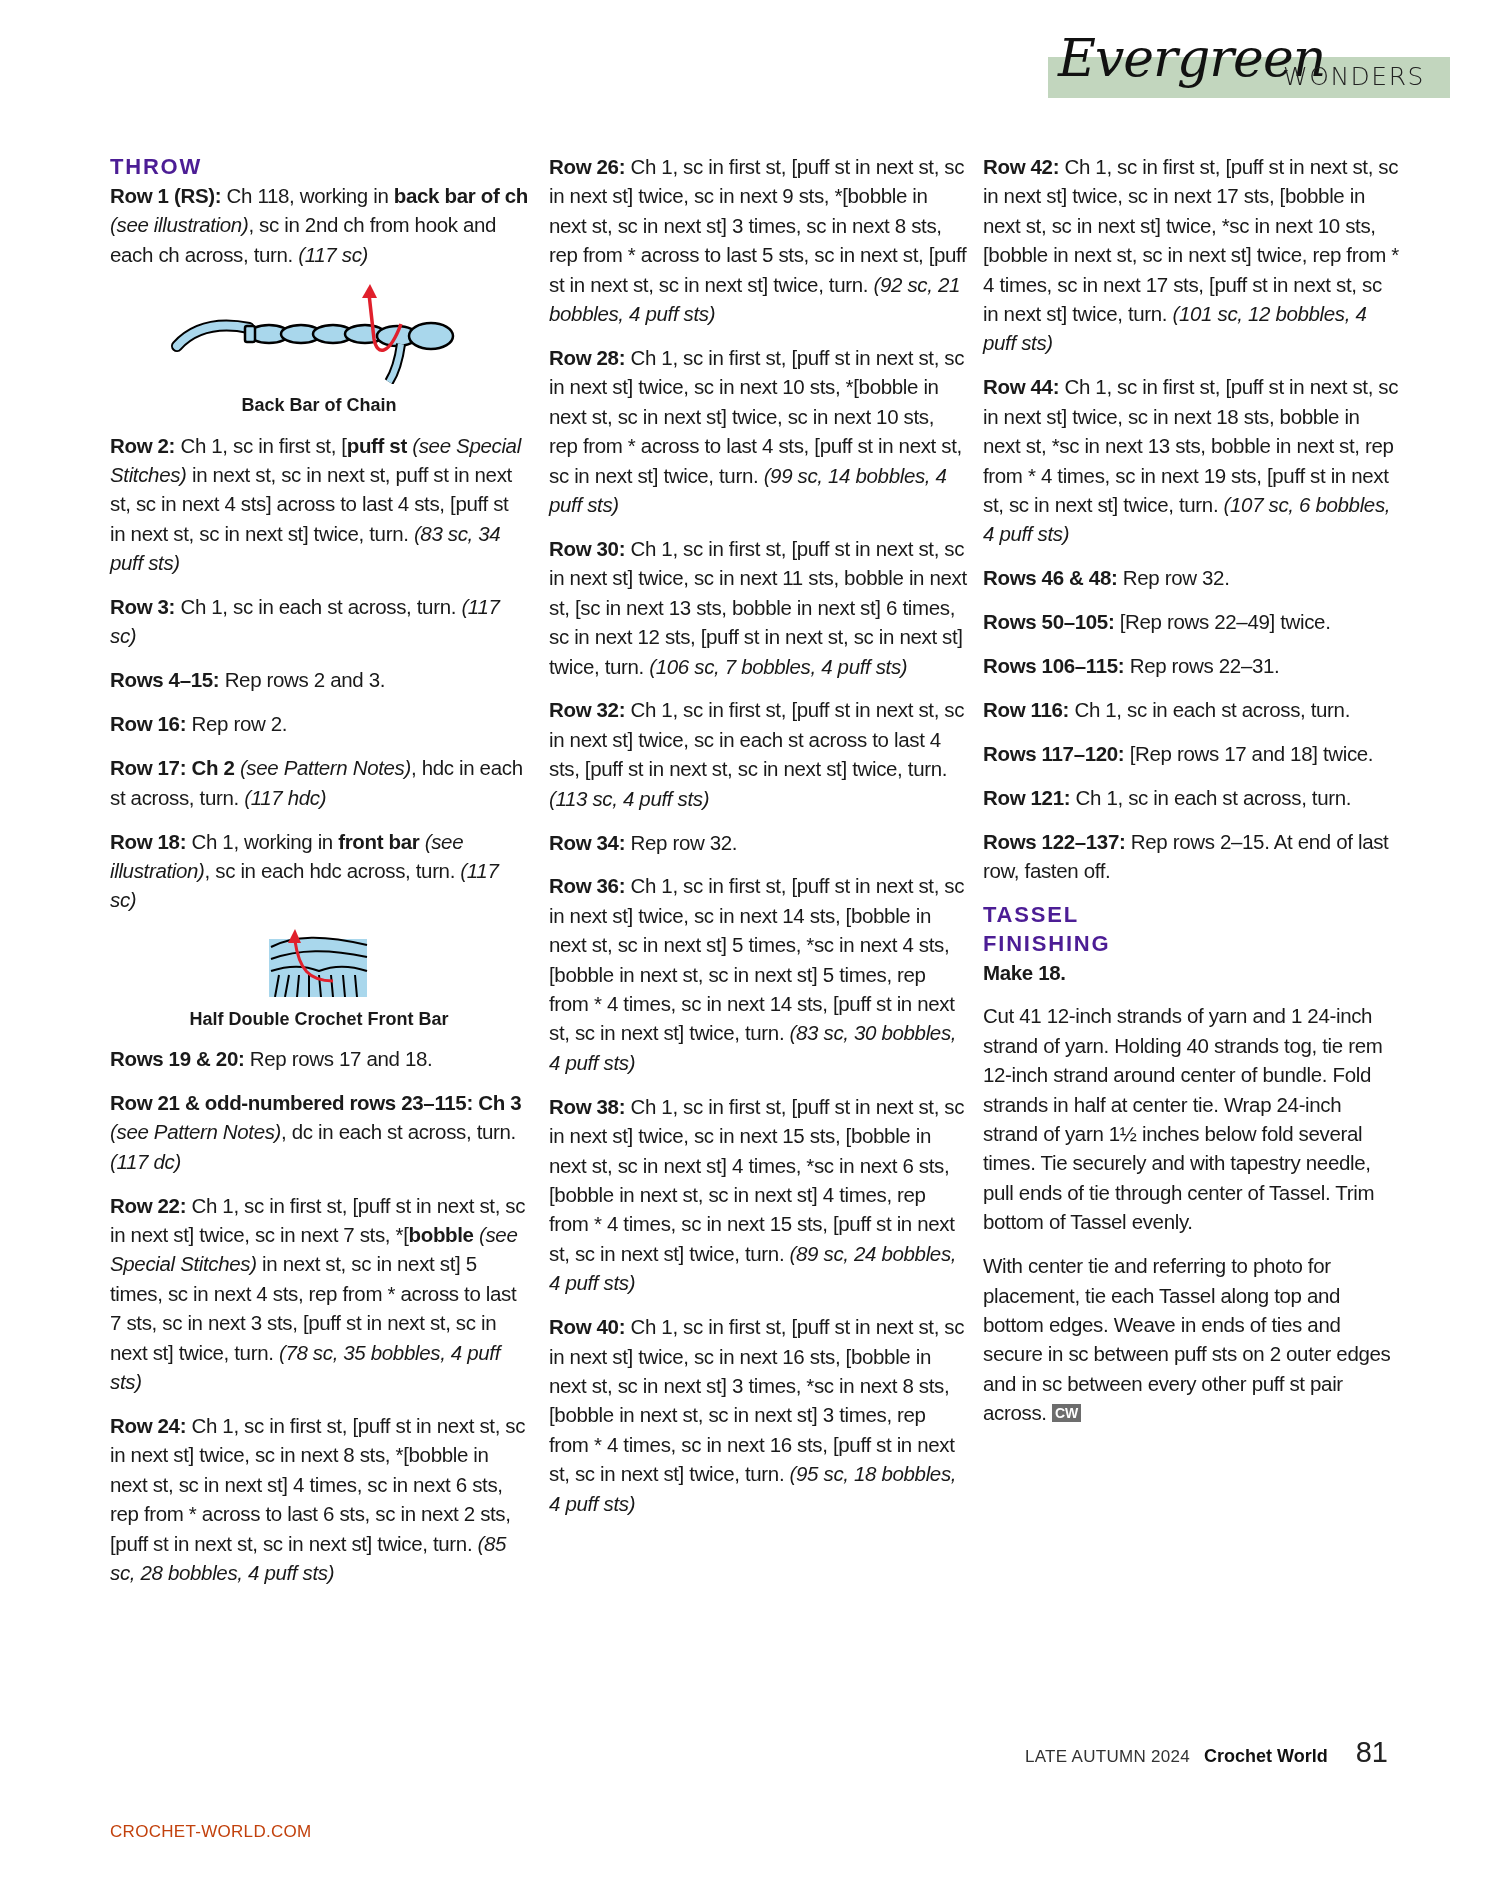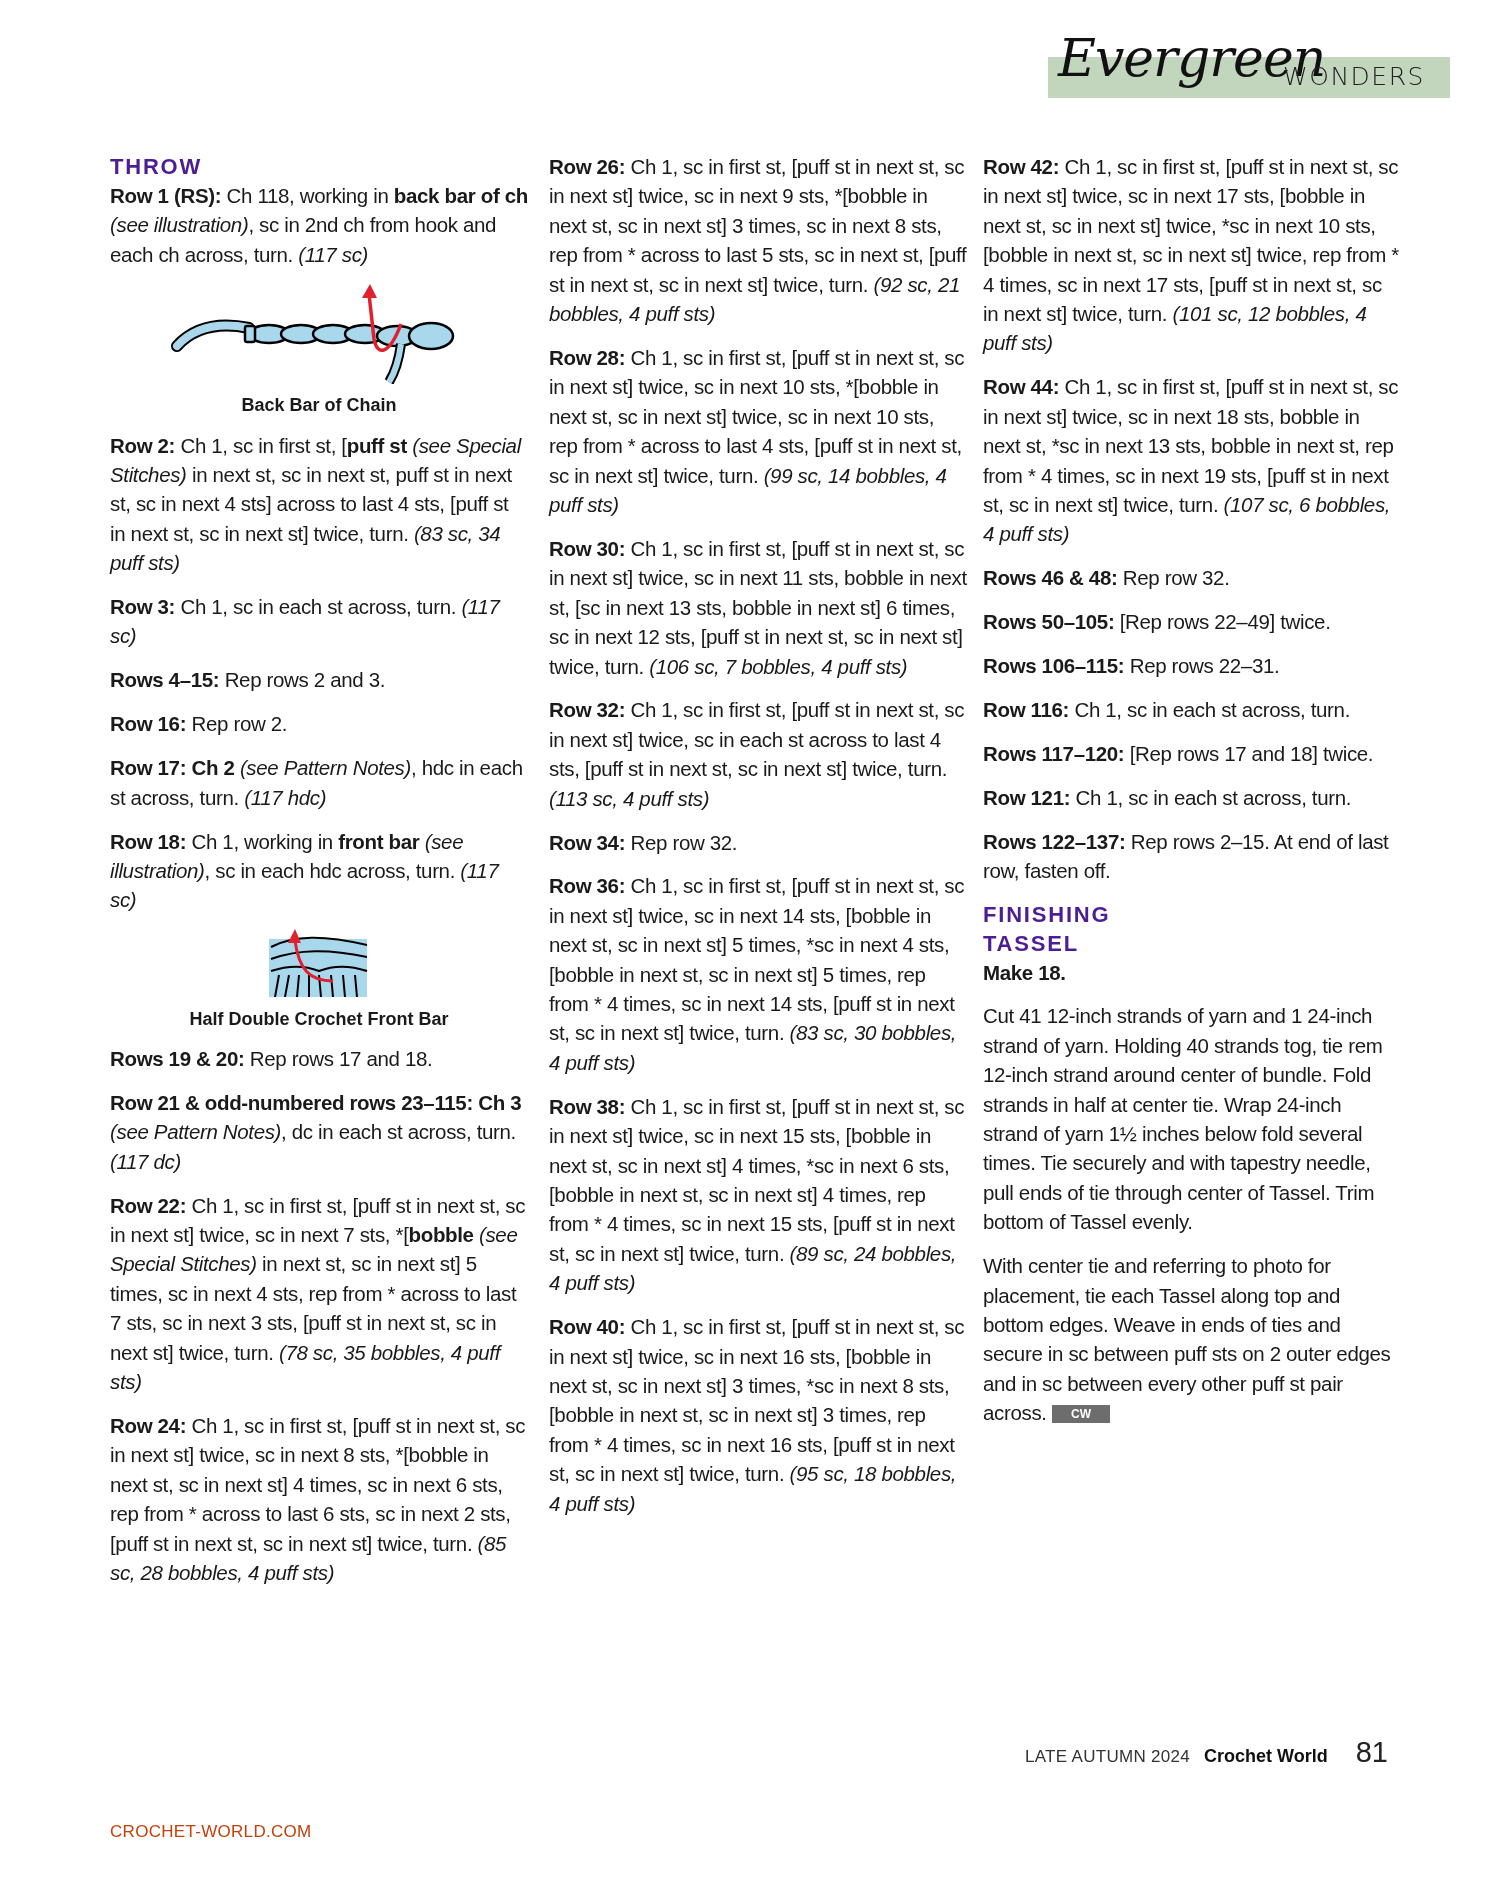--- a/index.html
+++ b/index.html
@@ -35,22 +35,22 @@
     font-weight: bold; color: #4c1d95; letter-spacing: 1.8px; font-size: 22px;
     line-height: 29px; margin: 0;
   }
   .subhead { font-weight: bold; margin: 0 0 14px 0; }
   .figure { text-align: center; margin: 6px 0 10px 0; }
   .caption {
     font-family: "Liberation Sans", sans-serif; font-weight: bold; font-size: 18px;
     letter-spacing: 0; text-align: center; 
   }
   .cw-badge {
-    display: inline-block; background: #6d6d6d; color: #fff; font-size: 12px;
-    font-weight: bold; padding: 2px 19px; line-height: 14px; vertical-align: 2px;
+    display: inline-block; background: #6d6d6d; color: #fff; font-size: 14px;
+    font-weight: bold; padding: 2px 3px; line-height: 14px; vertical-align: 2px;
     letter-spacing: 0;
   }
   .footer-left {
     position: absolute; left: 110px; top: 1822px; font-size: 17px; color: #c2410c;
     letter-spacing: 0.3px;
   }
   .footer-right {
     position: absolute; right: 112px; top: 1736px; display: flex; align-items: baseline; gap: 14px;
   }
   .footer-issue { font-size: 17px; color: #333; letter-spacing: 0.3px; }
@@ -123,22 +123,22 @@
 <div class="col col3">
     <p class="para"><b>Row 42:</b><span> Ch 1, sc in first st, [puff st in next st, sc in next st] twice, sc in next 17 sts, [bobble in next st, sc in next st] twice, *sc in next 10 sts, [bobble in next st, sc in next st] twice, rep from * 4 times, sc in next 17 sts, [puff st in next st, sc in next st] twice, turn. </span><i>(101 sc, 12 bobbles, 4 puff sts)</i></p>
     <p class="para"><b>Row 44:</b><span> Ch 1, sc in first st, [puff st in next st, sc in next st] twice, sc in next 18 sts, bobble in next st, *sc in next 13 sts, bobble in next st, rep from * 4 times, sc in next 19 sts, [puff st in next st, sc in next st] twice, turn. </span><i>(107 sc, 6 bobbles, 4 puff sts)</i></p>
     <p class="para"><b>Rows 46 &amp; 48:</b><span> Rep row 32.</span></p>
     <p class="para"><b>Rows 50–105:</b><span> [Rep rows 22–49] twice.</span></p>
     <p class="para"><b>Rows 106–115:</b><span> Rep rows 22–31.</span></p>
     <p class="para"><b>Row 116:</b><span> Ch 1, sc in each st across, turn.</span></p>
     <p class="para"><b>Rows 117–120:</b><span> [Rep rows 17 and 18] twice.</span></p>
     <p class="para"><b>Row 121:</b><span> Ch 1, sc in each st across, turn.</span></p>
     <p class="para"><b>Rows 122–137:</b><span> Rep rows 2–15. At end of last row, fasten off.</span></p>
+    <div class="section-head">TASSEL</div>
     <div class="section-head">FINISHING</div>
-    <div class="section-head">TASSEL</div>
     <div class="subhead">Make 18.</div>
     <p class="para"><span>Cut 41 12-inch strands of yarn and 1 24-inch strand of yarn. Holding 40 strands tog, tie rem 12-inch strand around center of bundle. Fold strands in half at center tie. Wrap 24-inch strand of yarn 1½ inches below fold several times. Tie securely and with tapestry needle, pull ends of tie through center of Tassel. Trim bottom of Tassel evenly.</span></p>
     <p class="para"><span>With center tie and referring to photo for placement, tie each Tassel along top and bottom edges. Weave in ends of ties and secure in sc between puff sts on 2 outer edges and in sc between every other puff st pair across. </span><span class="cw-badge">CW</span></p>
   </div>
 
 <div class="footer-left">CROCHET-WORLD.COM</div>
 <div class="footer-right">
   <span class="footer-issue">LATE AUTUMN 2024</span>
   <span class="footer-mag">Crochet World</span>
   <span class="footer-page">81</span>

